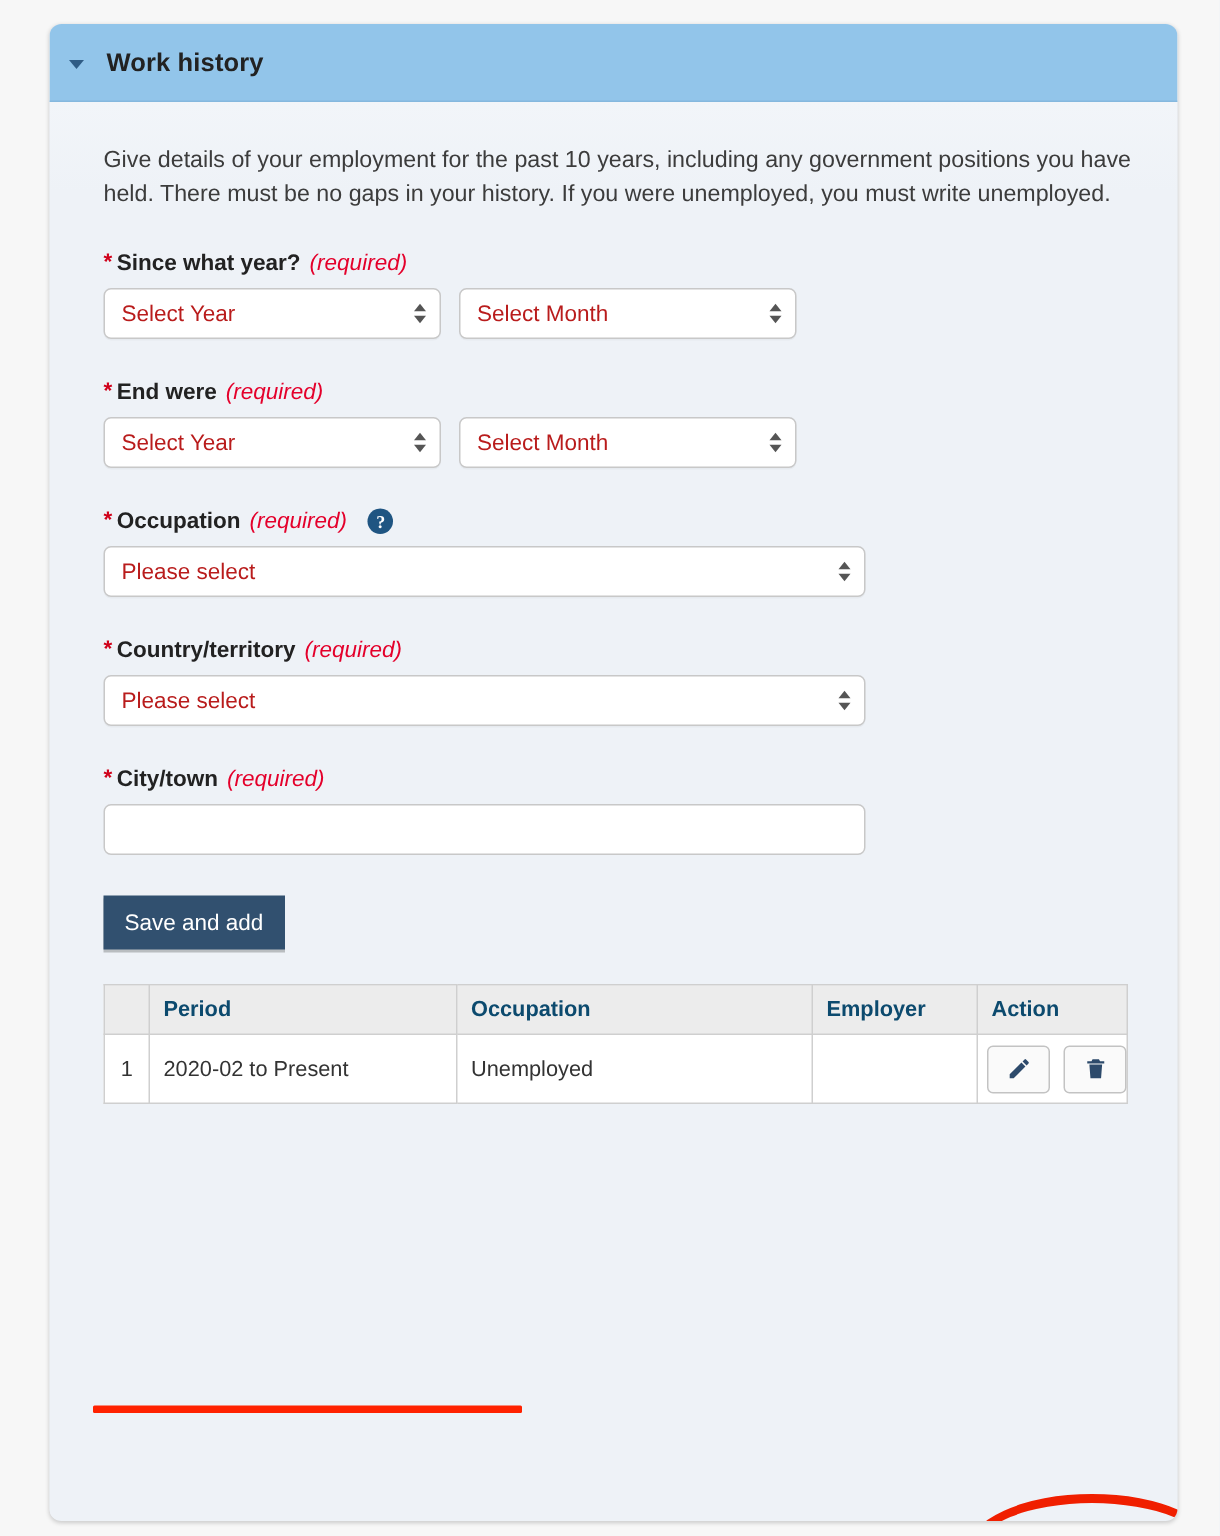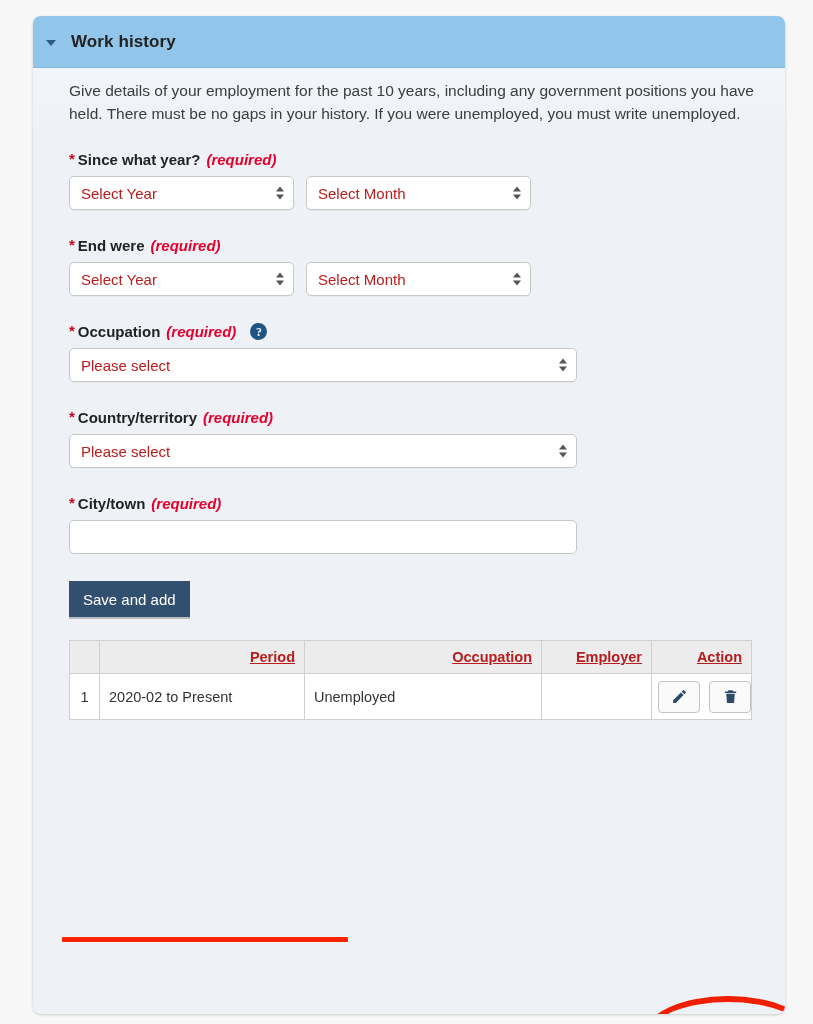--- a/index.html
+++ b/index.html
@@ -44,21 +44,21 @@
     margin-right: 15px;
     margin-top: 2px;
   }
   .panel-title {
     font-size: 17px;
     font-weight: bold;
     color: #222;
     letter-spacing: 0.1px;
   }
   .panel-body {
-    padding: 12px 36px 0 36px;
+    padding: 28px 36px 0 36px;
     background: linear-gradient(#f2f5f9, #eef2f7 60px);
     height: calc(100% - 53px);
     box-sizing: border-box;
     position: relative;
   }
 
   
   .intro {
     font-size: 15.5px;
     line-height: 22.5px;
@@ -81,21 +81,21 @@
     font-weight: bold;
     margin-right: 3px;
     font-size: 15px;
     line-height: 1;
     position: relative;
     top: -1px;
   }
   .required {
     color: #e4002b;
     font-style: italic;
-    font-weight: bold;
+    font-weight: normal;
     margin-left: 6px;
   }
   .help-icon {
     width: 17px;
     height: 17px;
     border-radius: 50%;
     background: #1f5582;
     color: #fff;
     font-size: 12px;
     font-weight: bold;
@@ -191,27 +191,26 @@
   table.history {
     border-collapse: collapse;
     width: 682px;
     background: #fff;
     font-size: 14.5px;
     table-layout: fixed;
   }
   table.history th {
     background: #ececec;
     border: 1px solid #cfcfcf;
-    text-align: right;
-    font-weight: bold;
-    color: #b91c1c;
+    text-align: left;
+    font-weight: bold;
+    color: #0c4a6e;
     padding: 8px 9px;
     height: 22px;
     box-sizing: border-box;
-    text-decoration: underline;
   }
   table.history td {
     border: 1px solid #cfcfcf;
     padding: 8px 9px;
     color: #333;
     height: 46px;
     box-sizing: border-box;
     vertical-align: middle;
   }
   th.c-idx, td.c-idx { width: 30px; text-align: center; padding-left: 0; padding-right: 0; }

